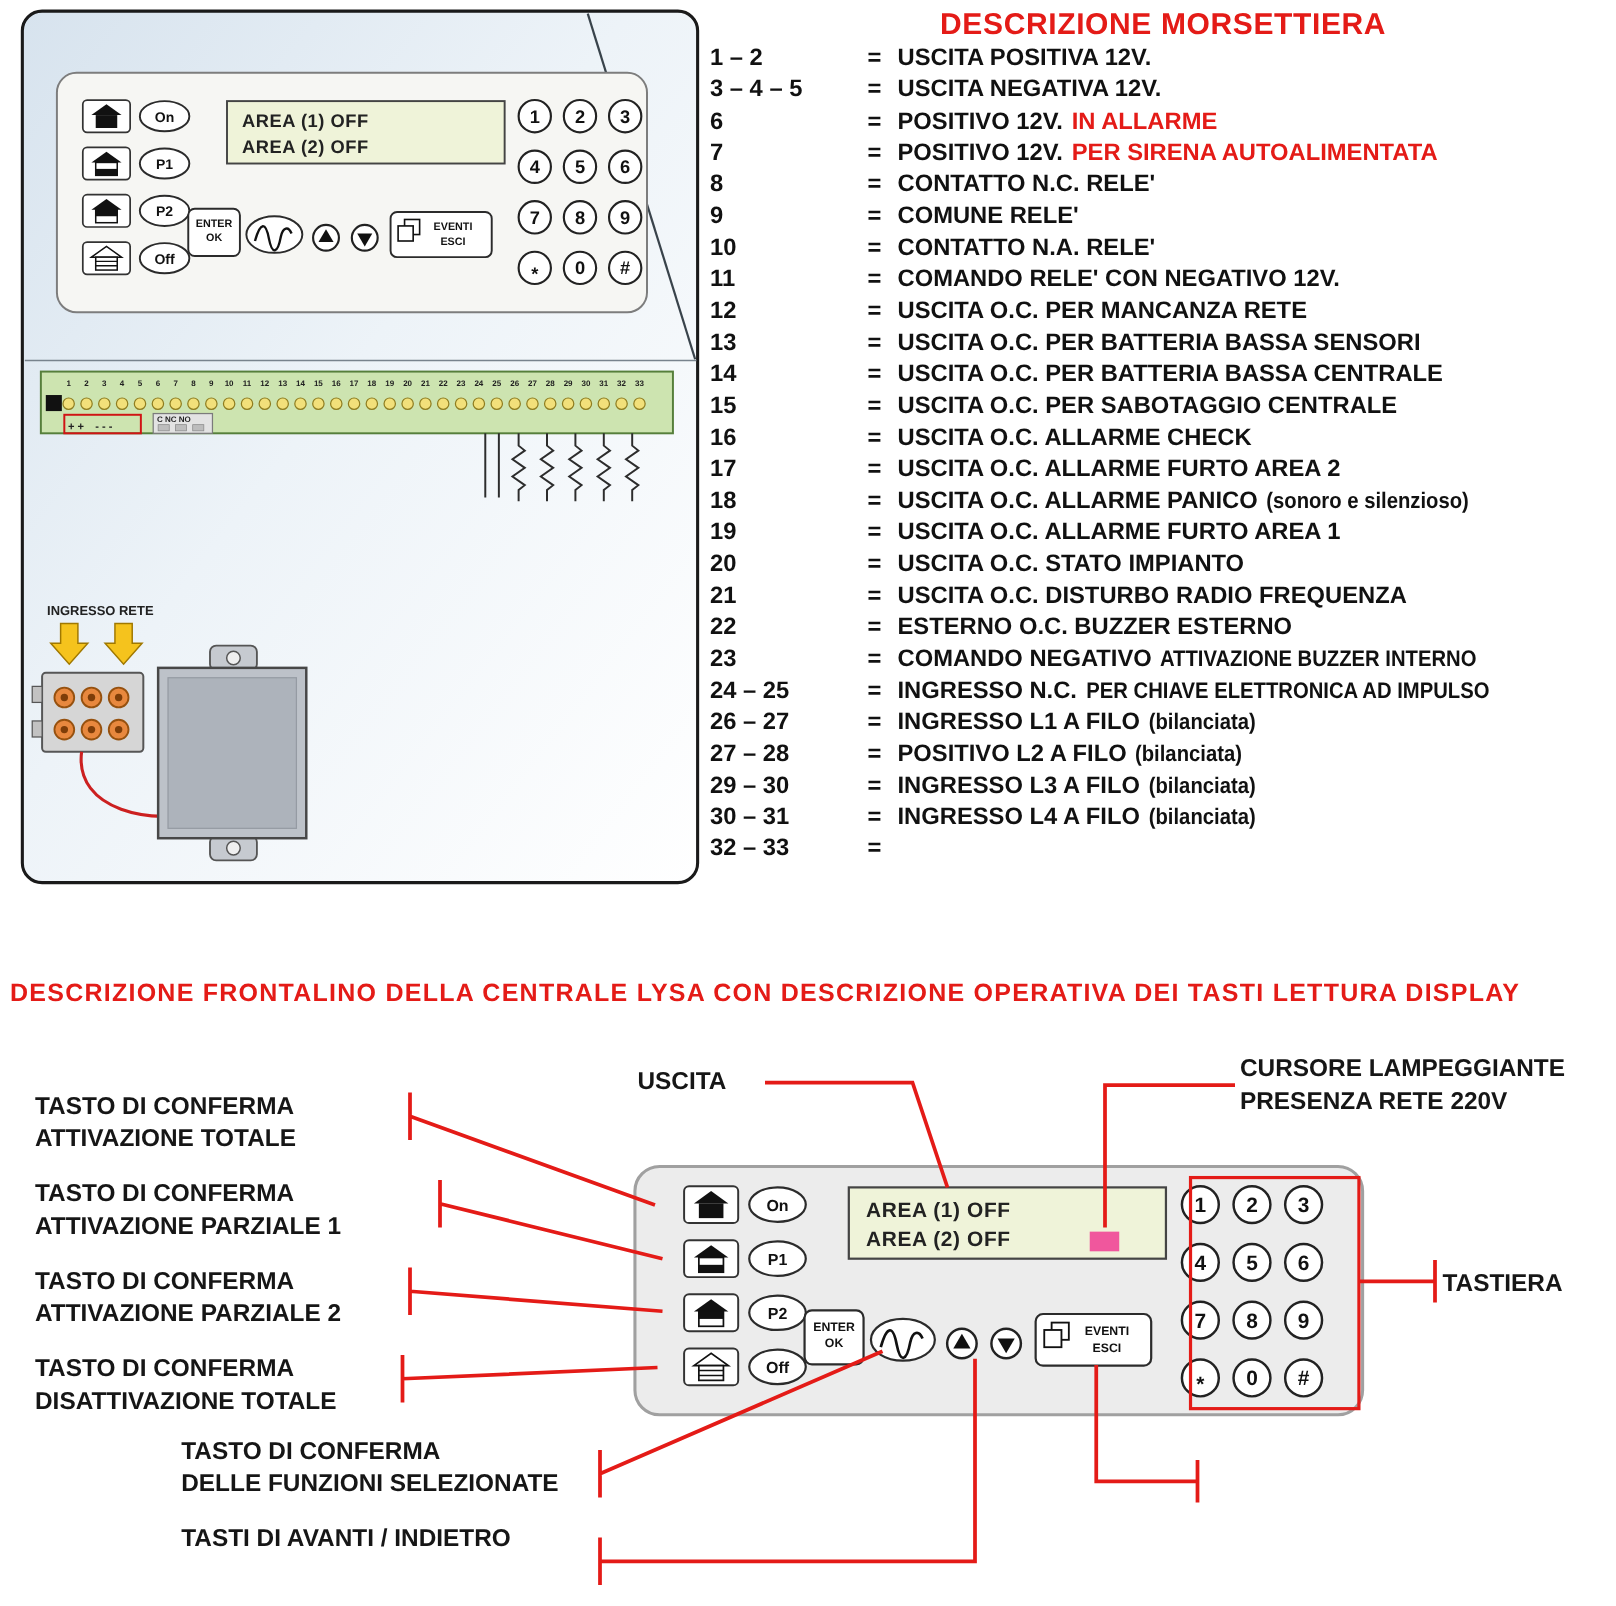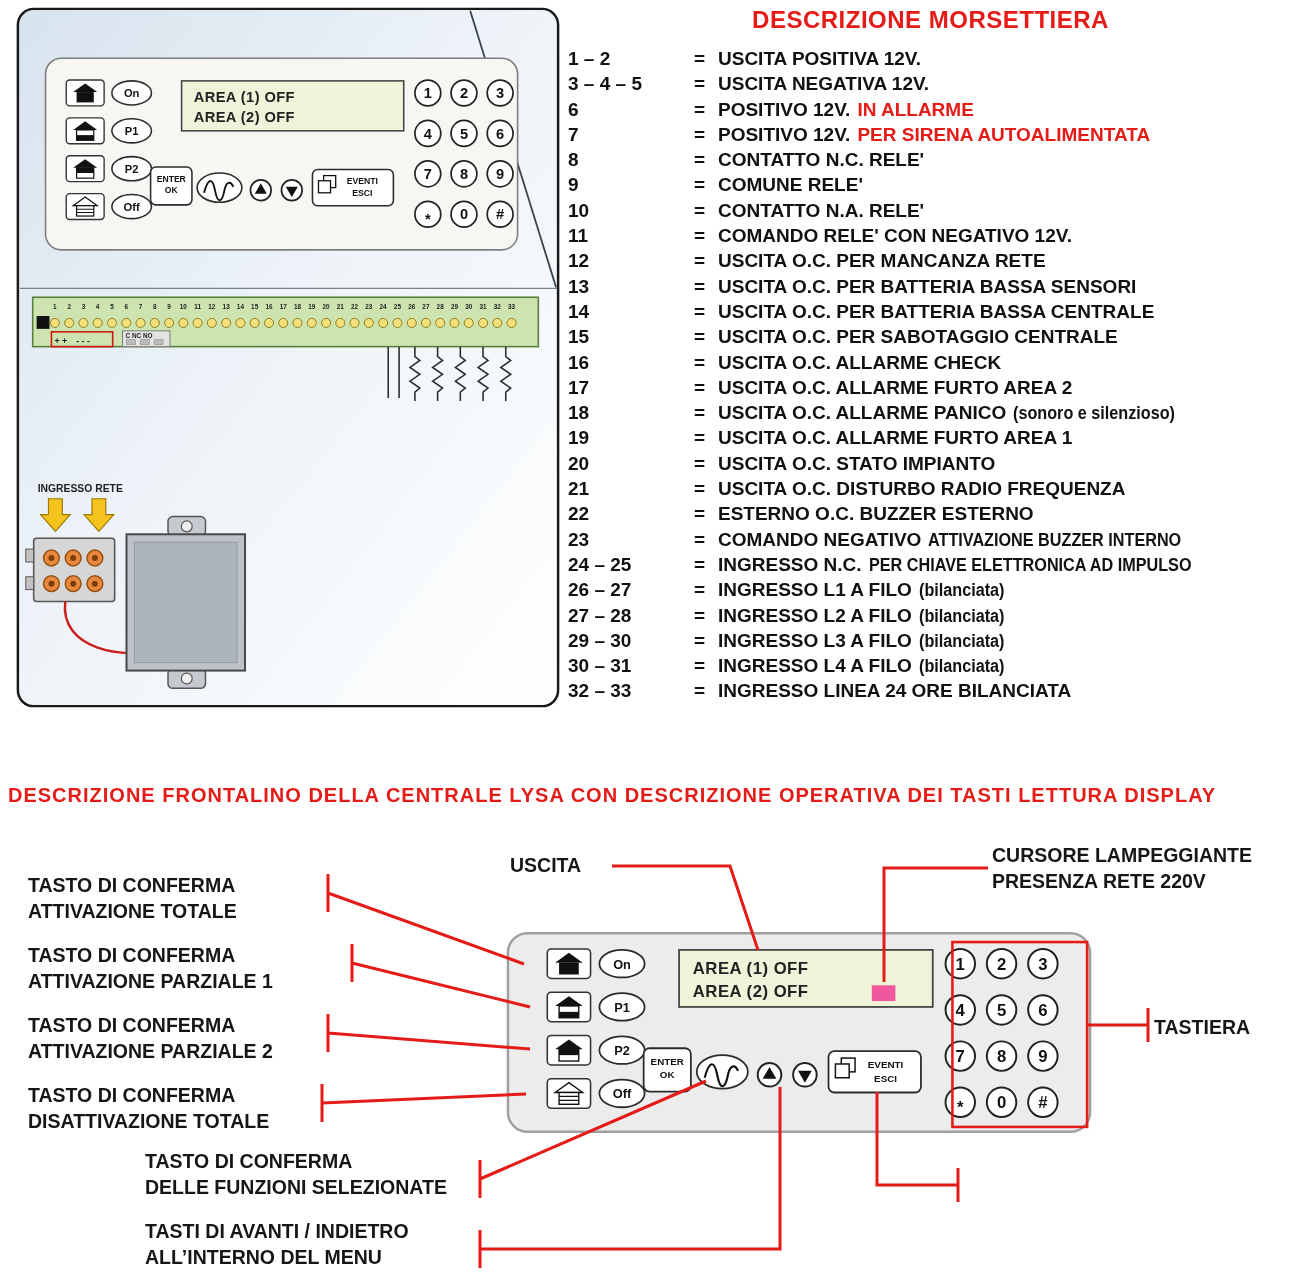--- a/index.html
+++ b/index.html
@@ -6,21 +6,21 @@
   *{box-sizing:border-box;margin:0;padding:0}
   body{font-family:"Liberation Sans","DejaVu Sans",sans-serif;background:#fff}
   .page{position:relative;width:1293px;height:1285px;background:#fff;overflow:hidden}
 
   .unit-svg{position:absolute;left:8px;top:2px;width:558px;height:712px}
   .panel-svg{position:absolute;left:505px;top:930px;width:590px;height:207px}
   .callout-svg{position:absolute;left:0;top:828px;width:1293px;height:457px;pointer-events:none}
 
   .mors{position:absolute;left:568px;top:6px;width:725px}
   .mors-title{font-size:24px;font-weight:bold;color:var(--red);text-align:center;letter-spacing:.5px}
-  .term-rows{margin-top:14px}
+  .term-rows{margin-top:2px}
   .term-row{display:flex;align-items:baseline;height:25.3px;font-weight:bold;font-size:19px;color:#111;white-space:nowrap}
   .term-row span:empty{display:none}
   .term-num{width:126px;flex:none}
   .term-eq{width:24px;flex:none}
   .term-red{color:var(--red);margin-left:7px}
   .term-note{margin-left:7px;font-size:18px;transform:scaleX(.9);transform-origin:left center}
 
   .mid-heading{position:absolute;left:8px;top:784px;font-size:20px;font-weight:bold;color:var(--red);white-space:nowrap;letter-spacing:1px}
 
   .callout{position:absolute;font-size:19.5px;font-weight:bold;color:#161616;line-height:26px;white-space:nowrap}
@@ -441,21 +441,21 @@
     <span class="term-num">26 – 27</span>
     <span class="term-eq">=</span>
     <span class="term-desc">INGRESSO L1 A FILO</span>
 
     <span class="term-note">(bilanciata)</span>
   </div>
 
   <div class="term-row">
     <span class="term-num">27 – 28</span>
     <span class="term-eq">=</span>
-    <span class="term-desc">INGRESSO L2 A FILO</span>
+    <span class="term-desc">POSITIVO L2 A FILO</span>
 
     <span class="term-note">(bilanciata)</span>
   </div>
 
   <div class="term-row">
     <span class="term-num">29 – 30</span>
     <span class="term-eq">=</span>
     <span class="term-desc">INGRESSO L3 A FILO</span>
 
     <span class="term-note">(bilanciata)</span>
@@ -465,21 +465,20 @@
     <span class="term-num">30 – 31</span>
     <span class="term-eq">=</span>
     <span class="term-desc">INGRESSO L4 A FILO</span>
 
     <span class="term-note">(bilanciata)</span>
   </div>
 
   <div class="term-row">
     <span class="term-num">32 – 33</span>
     <span class="term-eq">=</span>
-    <span class="term-desc">INGRESSO LINEA 24 ORE BILANCIATA</span>
 
   </div>
 </div>
   </div>
 
   <div class="mid-heading">DESCRIZIONE FRONTALINO DELLA CENTRALE LYSA CON DESCRIZIONE OPERATIVA DEI TASTI LETTURA DISPLAY</div>
 
   <svg class="panel-svg" viewBox="0 0 600 210">
     <rect x="3" y="3" width="592" height="202" rx="20" fill="#ececec" stroke="#a0a0a0" stroke-width="2.5"></rect>
     <use href="#keypad-sym" x="12" y="10" width="576" height="190"></use>
@@ -525,16 +524,15 @@
   </div>
   <div class="callout" style="left:1154px;top:1014px">
     <div>TASTIERA</div>
   </div>
   <div class="callout" style="left:145px;top:1148px">
     <div>TASTO DI CONFERMA</div>
     <div>DELLE FUNZIONI SELEZIONATE</div>
   </div>
   <div class="callout" style="left:145px;top:1218px">
     <div>TASTI DI AVANTI / INDIETRO</div>
-    <div>ALL’INTERNO DEL MENU</div>
   </div>
 
 </div>
 
 </body></html>

